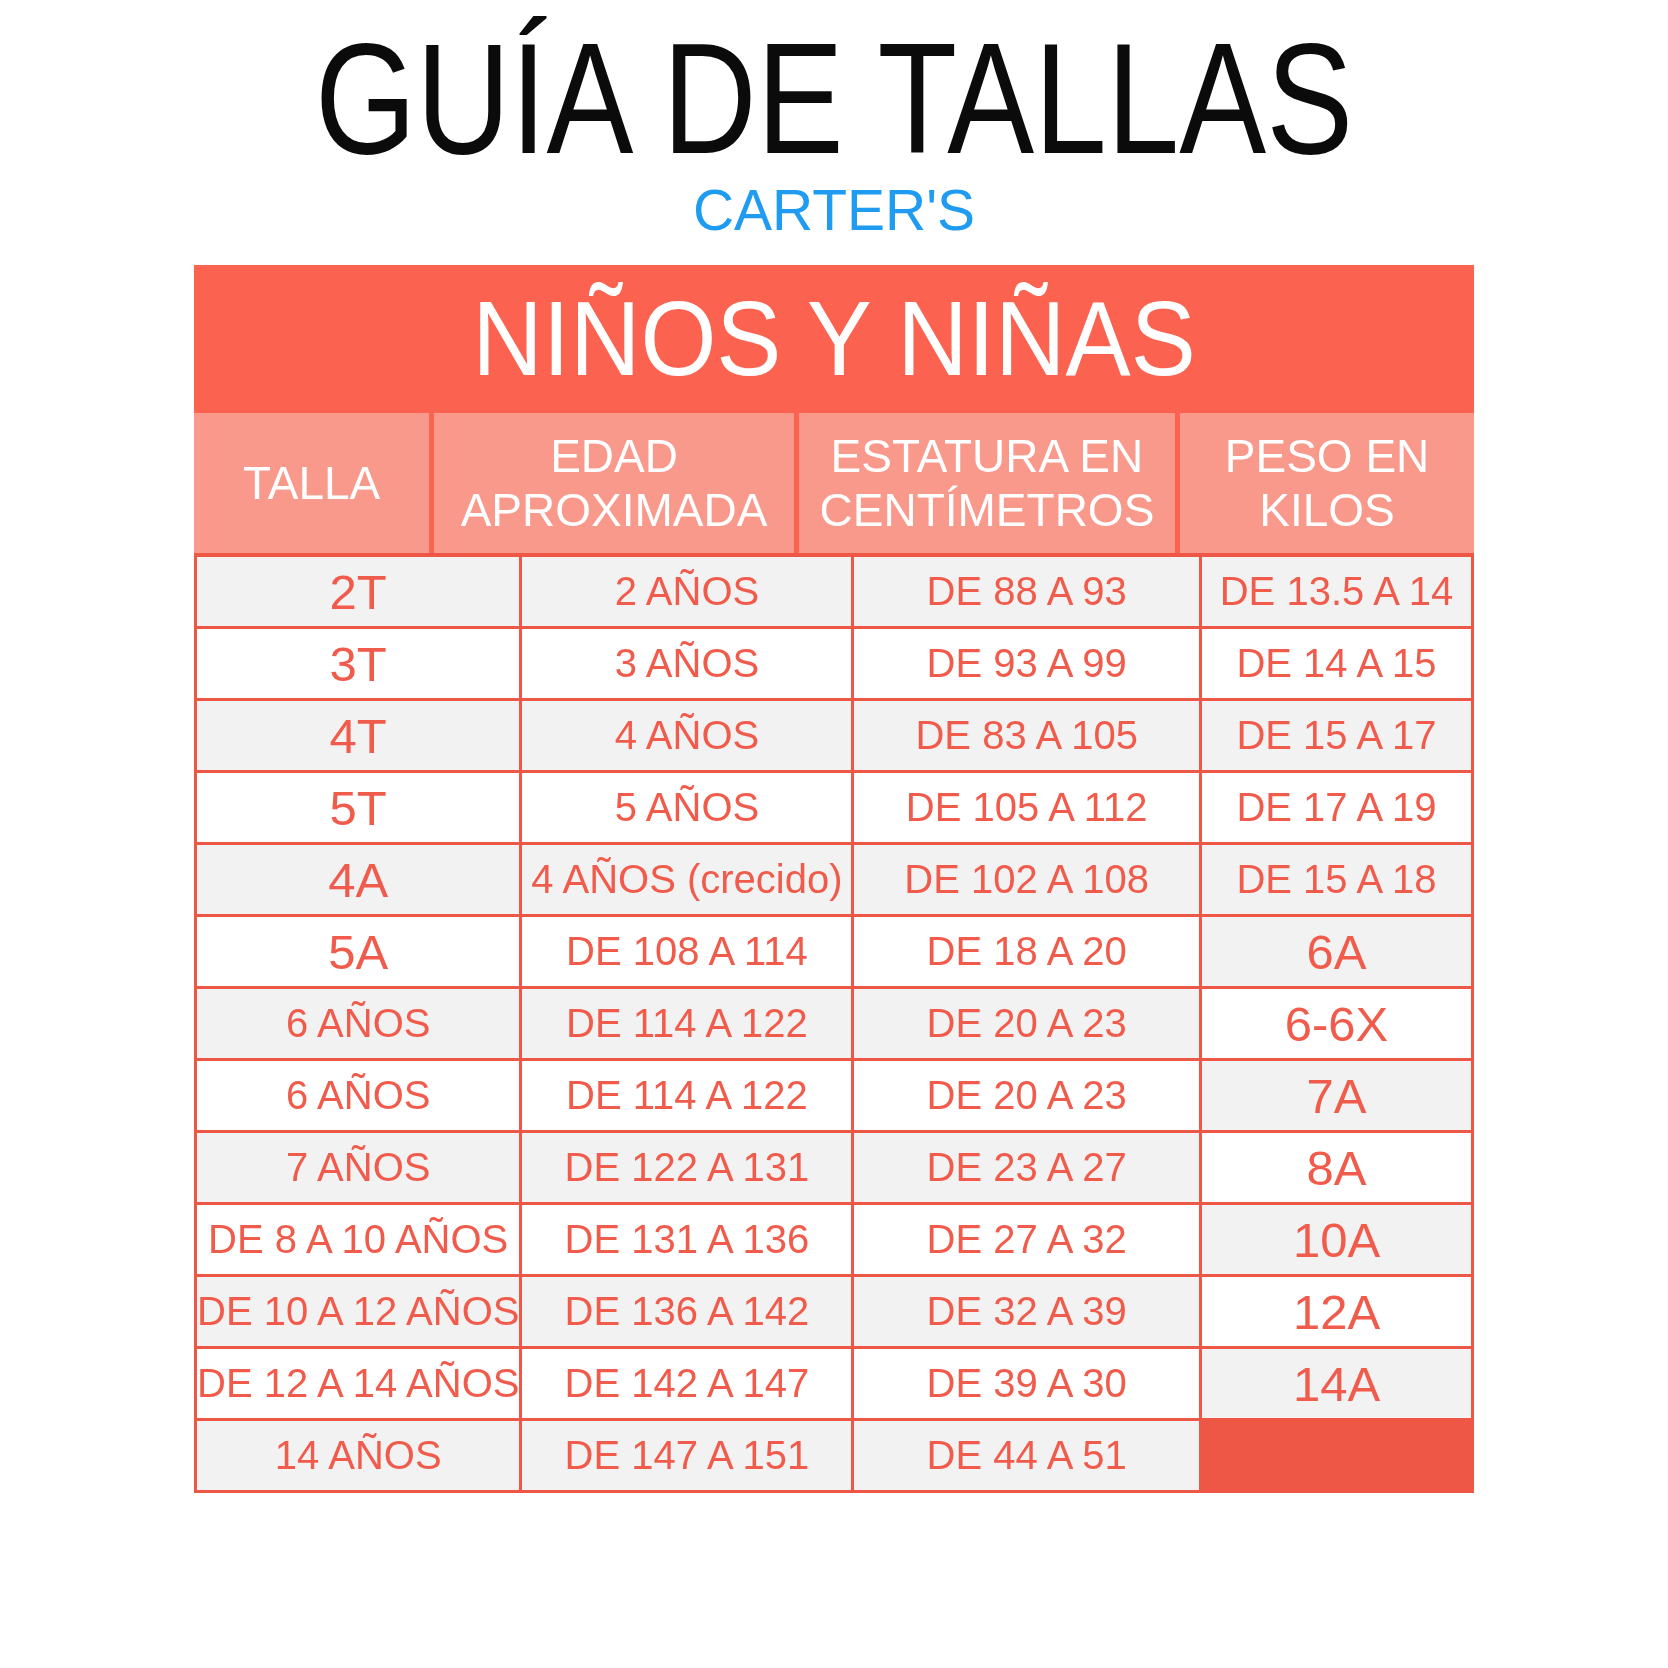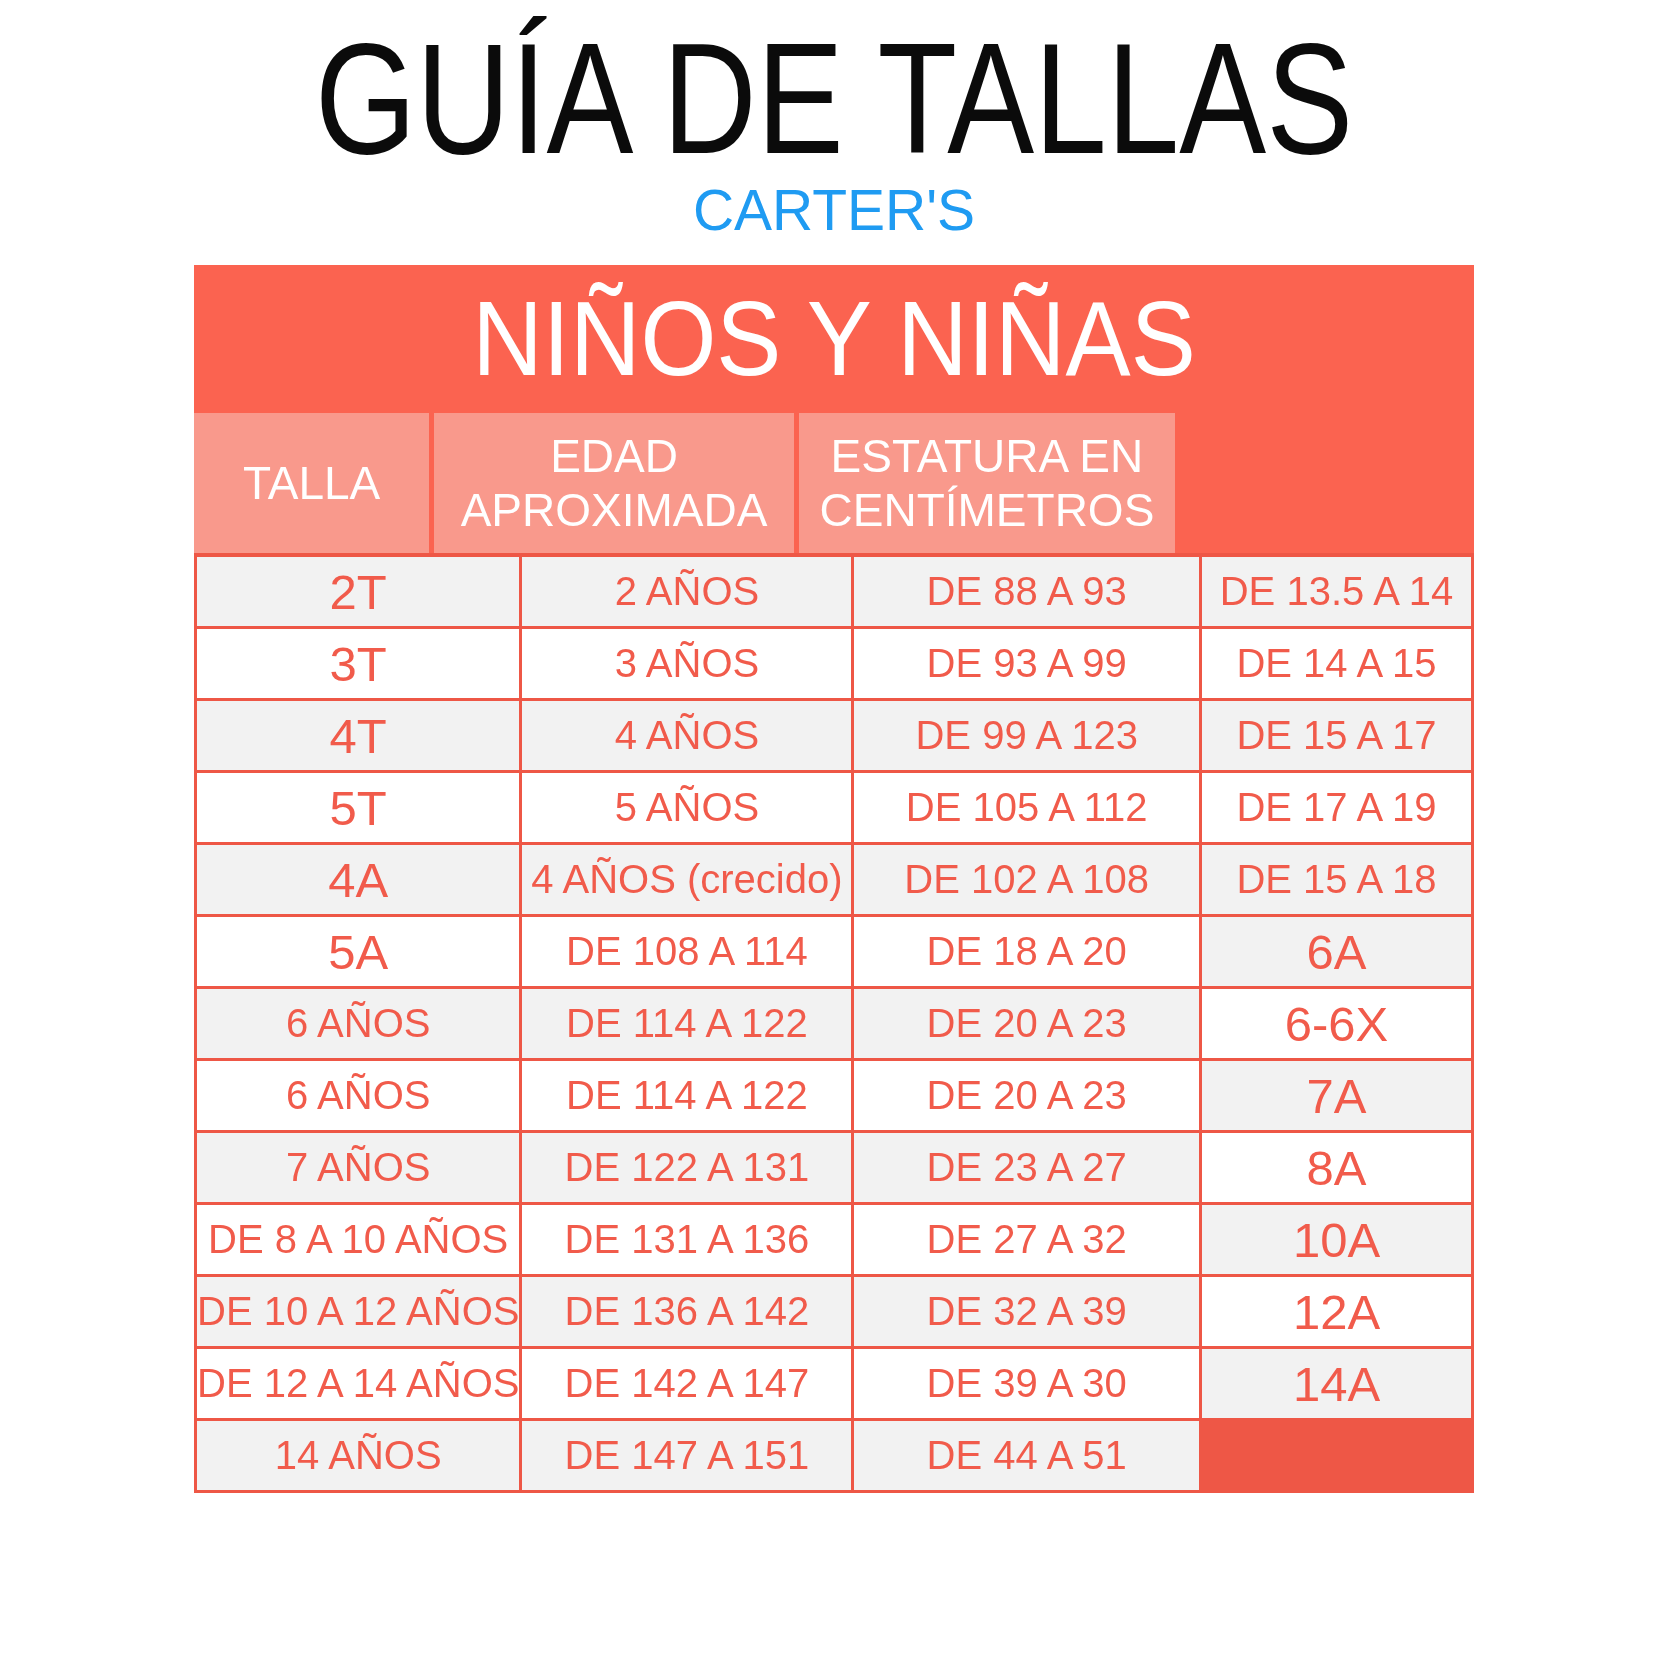--- a/index.html
+++ b/index.html
@@ -104,34 +104,35 @@
 
   <div class="size-table">
     <div class="table-top">
       <div class="banner">
         <span class="banner-text">NIÑOS Y NIÑAS</span>
       </div>
       <div class="header-grid">
           <div class="header-cell">TALLA</div>
           <div class="header-cell">EDAD APROXIMADA</div>
           <div class="header-cell">ESTATURA EN CENTÍMETROS</div>
+          <div class="header-cell">PESO EN KILOS</div>
         </div>
     </div>
     <div class="data-grid">
         <div class="cell row-gray size-col">2T</div>
         <div class="cell row-gray">2 AÑOS</div>
         <div class="cell row-gray">DE 88 A 93</div>
         <div class="cell row-gray">DE 13.5 A 14</div>
         <div class="cell row-white size-col">3T</div>
         <div class="cell row-white">3 AÑOS</div>
         <div class="cell row-white">DE 93 A 99</div>
         <div class="cell row-white">DE 14 A 15</div>
         <div class="cell row-gray size-col">4T</div>
         <div class="cell row-gray">4 AÑOS</div>
-        <div class="cell row-gray">DE 99 A 123</div>
+        <div class="cell row-gray">DE 83 A 105</div>
         <div class="cell row-gray">DE 15 A 17</div>
         <div class="cell row-white size-col">5T</div>
         <div class="cell row-white">5 AÑOS</div>
         <div class="cell row-white">DE 105 A 112</div>
         <div class="cell row-white">DE 17 A 19</div>
         <div class="cell row-gray size-col">4A</div>
         <div class="cell row-gray">4 AÑOS (crecido)</div>
         <div class="cell row-gray">DE 102 A 108</div>
         <div class="cell row-gray">DE 15 A 18</div>
         <div class="cell row-white size-col">5A</div>

